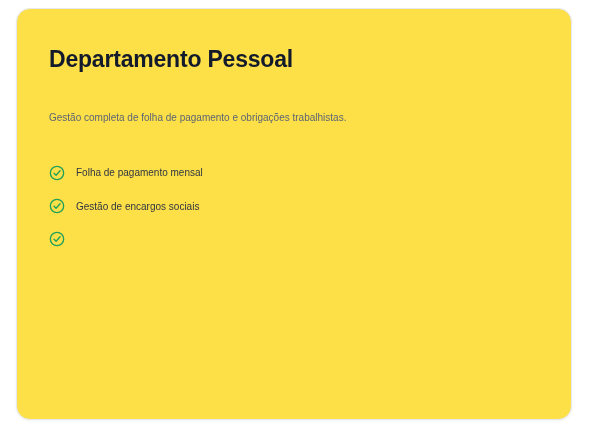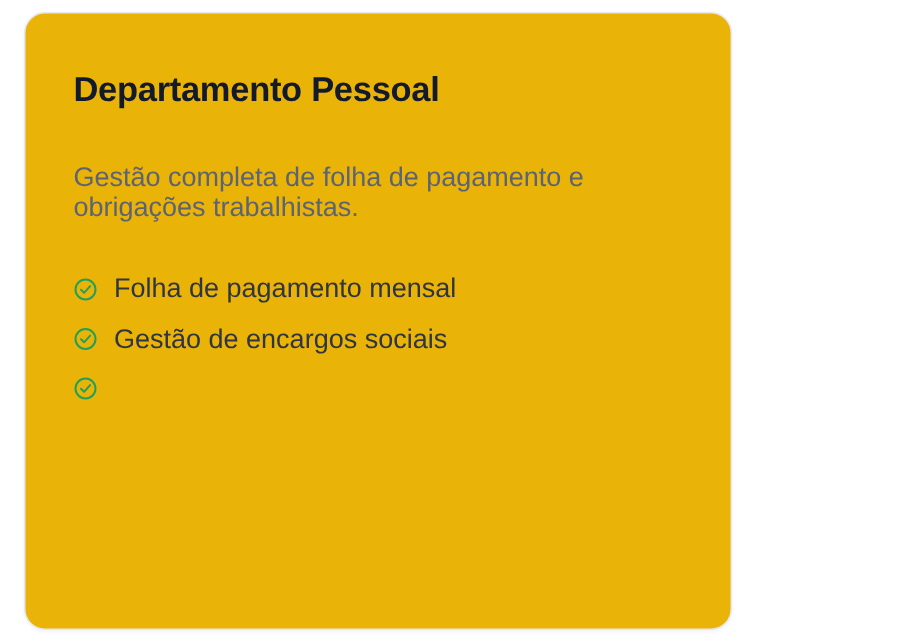--- a/index.html
+++ b/index.html
@@ -17,43 +17,43 @@
     position: relative;
     width: 612px;
     height: 428px;
     background: #ffffff;
     box-sizing: border-box;
   }
   .card {
     position: absolute;
     left: 16px;
     top: 8px;
-    width: 472px;
+    width: 556px;
     height: 412px;
-    background: #eab308;
+    background: #fde047;
     border: 1px solid #e6e8ec;
     border-radius: 14px;
     box-shadow: 0 1px 3px rgba(16, 24, 40, 0.05);
     box-sizing: border-box;
     overflow: hidden;
   }
   .card-inner {
     padding: 36px 32px 28px 32px;
   }
   .card-title {
     margin: 0;
     font-size: 23px;
     line-height: 28px;
     font-weight: bold;
     color: #131a2b;
     letter-spacing: -0.2px;
   }
   .card-subtitle {
     margin: 35px 0 0 0;
-    font-size: 18px;
+    font-size: 10px;
     line-height: 20px;
     color: #5c6474;
     font-weight: normal;
   }
   .feature-list {
     list-style: none;
     margin: 36px 0 0 0;
     padding: 0;
   }
   .feature-item {
@@ -65,21 +65,21 @@
     margin-bottom: 0;
   }
   .check-icon {
     flex: 0 0 auto;
     width: 16px;
     height: 16px;
     margin-right: 11px;
     display: block;
   }
   .feature-label {
-    font-size: 18px;
+    font-size: 10px;
     line-height: 17px;
     color: #2f3542;
   }
 </style>
 </head>
 <body>
 
 <div class="page">
   <div class="card">
     <div class="card-inner">

